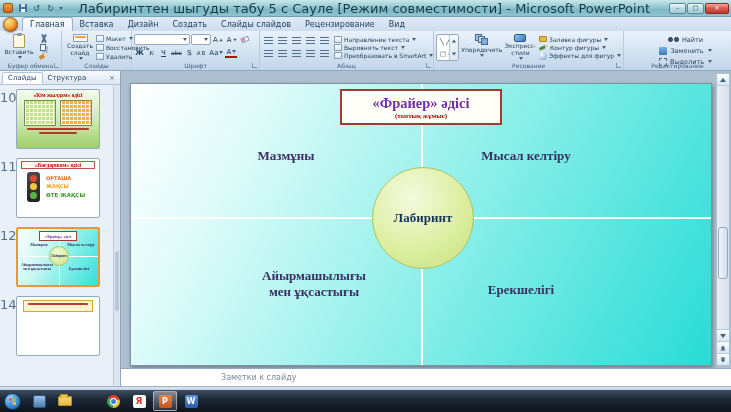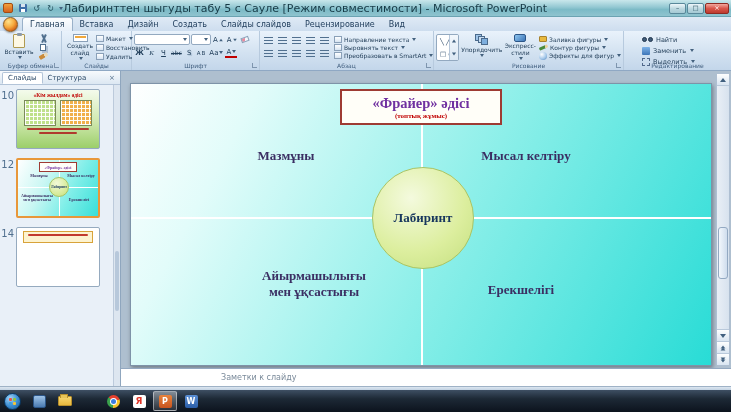--- a/index.html
+++ b/index.html
@@ -11,21 +11,21 @@
     background:linear-gradient(#c9e7eb,#93c8d2 45%,#7cbac6 60%,#8fc4cf);
     border-bottom:1px solid #6ba3b2; display:flex; align-items:center; padding:0 2px; z-index:30; }
   .app-ico { width:10px; height:10px; border-radius:2px; margin:0 3px 0 1px;
     background:linear-gradient(#f2a23c,#d4611d); border:1px solid #a34c12; flex:0 0 auto; }
   .qat { display:flex; align-items:center; gap:1px; }
   .qat-btn { width:13px; height:12px; display:flex; align-items:center; justify-content:center;
     font-size:8px; color:#24505e; }
   .floppy { width:8px; height:8px; background:#3c6ea8; border-radius:1px; position:relative; }
   .floppy:before { content:""; position:absolute; top:0; left:2px; width:4px; height:3px; background:#d8e4f0; }
   .floppy:after { content:""; position:absolute; bottom:0; left:2px; width:4px; height:3px; background:#fff; }
-  .title-text { flex:1; font-size:11px; color:#173a46; white-space:nowrap; overflow:hidden; }
+  .title-text { flex:1; text-align:center; font-size:13px; color:#173a46; white-space:nowrap; overflow:hidden; }
   .win-controls { display:flex; gap:1px; margin-left:4px; }
   .win-btn { min-width:17px; height:11px; border:1px solid #59889a; border-radius:2px;
     background:linear-gradient(#eef7fa,#b9d6de 55%,#a5cad4); font-size:6.5px; line-height:9px;
     text-align:center; color:#27505f; }
   .win-btn.close { min-width:24px; background:linear-gradient(#f2a89e,#d9564a 50%,#bc3a2e); color:#fff; border-color:#8e2a22; }
 
   
   .tabrow { position:absolute; top:17px; left:0; width:731px; height:14px;
     background:linear-gradient(#dfeaf5,#cdddee); display:flex; align-items:flex-end; padding-left:2px; z-index:29; }
   .orb { width:15px; height:15px; border-radius:50%; margin:0 4px 0 1px; align-self:center;
@@ -102,21 +102,21 @@
     background:#e9f0f8; border-right:1px solid #8fa6be; z-index:20; }
   .ptabs { height:14px; display:flex; align-items:stretch;
     background:linear-gradient(#f7fafd,#dce7f2); border-bottom:1px solid #b3c4d8; padding:1px 2px 0; }
   .ptab { padding:1px 5px; font-size:7px; color:#2c4a68; display:flex; align-items:center; white-space:nowrap; }
   .ptab.active { background:#fff; border:1px solid #b3c4d8; border-bottom-color:#fff; border-radius:2px 2px 0 0; }
   .pclose { margin-left:auto; width:12px; font-size:7px; text-align:center; color:#55708c; align-self:center; }
   .thumbs { position:absolute; top:14px; bottom:0; left:0; right:7px; overflow:hidden; padding-top:4px; }
   .psb { position:absolute; top:14px; bottom:0; right:0; width:7px; background:#dde6f0; border-left:1px solid #bccadb; }
   .psb-thumb { position:absolute; left:1px; right:1px; top:55%; height:60px; background:#b7c8db; border-radius:2px; }
   .trow2 { display:flex; margin:0 0 9px 0; }
-  .tnum { width:16px; text-align:right; padding-right:2px; font-size:10px; color:#51708f; padding-top:1px; }
+  .tnum { width:16px; text-align:right; padding-right:2px; font-size:13px; color:#51708f; padding-top:1px; }
   .thumb { width:84px; height:60px; background:#fff; border:1px solid #95aabf; border-radius:2px; position:relative; overflow:hidden; flex:0 0 auto; }
   .trow2.selected .thumb { border:2px solid #e8973a; }
 
   .t10 { background:linear-gradient(#f4fbec,#cfe8ae 55%,#9ccf6a); }
   .t10-title { font-family:"Liberation Serif","DejaVu Serif",serif; font-weight:bold; font-size:5.5px;
     color:#c00000; text-align:center; padding-top:2px; white-space:nowrap; }
   .mazes { display:flex; justify-content:center; gap:4px; margin-top:2px; }
   .maze { width:32px; height:26px; border:1px solid #7a8a5a; background-color:#bfe08a;
     background-image:repeating-linear-gradient(0deg, rgba(255,255,255,.95) 0 1px, rgba(0,0,0,0) 1px 4px),
       repeating-linear-gradient(90deg, rgba(255,255,255,.95) 0 1px, rgba(0,0,0,0) 1px 4px); }
@@ -460,21 +460,21 @@
             <span>Эффекты для фигур</span>
             <span class="dn"></span>
           </div>
       </div>
     </div>
     <div class="glabel">Рисование</div>
     <div class="launch"></div>
   </div>
 
   <div class="rgroup" style="flex:1; border-right:none;">
-    <div style="display:flex; flex-direction:column; gap:0; padding-top:1px;">
+    <div style="display:flex; flex-direction:column; gap:0; padding-top:1px;align-items:center;">
       <div class="erow">
           <span class="binoc">
             <i></i>
             <i></i>
           </span>
           <span>Найти</span>
         </div>
       <div class="erow">
           <span class="repl"></span>
           <span>Заменить</span>
@@ -505,20 +505,40 @@
         <div class="t10-title">«Кім жылдам» әдісі</div>
         <div class="mazes">
           <div class="maze"></div>
           <div class="maze orange"></div>
         </div>
         <div class="rbar"></div>
         <div class="rbar short"></div>
       </div>
     </div>
 
+    <div class="trow2">
+      <div class="tnum">11</div>
+      <div class="thumb">
+        <div class="t11-box">
+          <div class="t11-title">«Бағдаршам» әдісі</div>
+        </div>
+        <div class="t11-body">
+          <div class="tlight">
+            <i style="background:#e04a2f;"></i>
+              <i style="background:#f5c53a;"></i>
+              <i style="background:#58b544;"></i>
+          </div>
+          <div>
+            <div class="lv lv1">ОРТАША</div>
+            <div class="lv lv2">ЖАҚСЫ</div>
+            <div class="lv lv3">ӨТЕ ЖАҚСЫ</div>
+          </div>
+        </div>
+      </div>
+    </div>
 
     <div class="trow2 selected">
       <div class="tnum">12</div>
       <div class="thumb">
         <div class="mini-slide">
           <div class="m-h"></div>
           <div class="m-v"></div>
           <div class="m-title">«Фрайер» әдісі</div>
           <div class="m-q" style="left:6px; top:14px; width:30px;">Мазмұны</div>
           <div class="m-q" style="right:2px; top:14px; width:30px;">Мысал келтіру</div>

